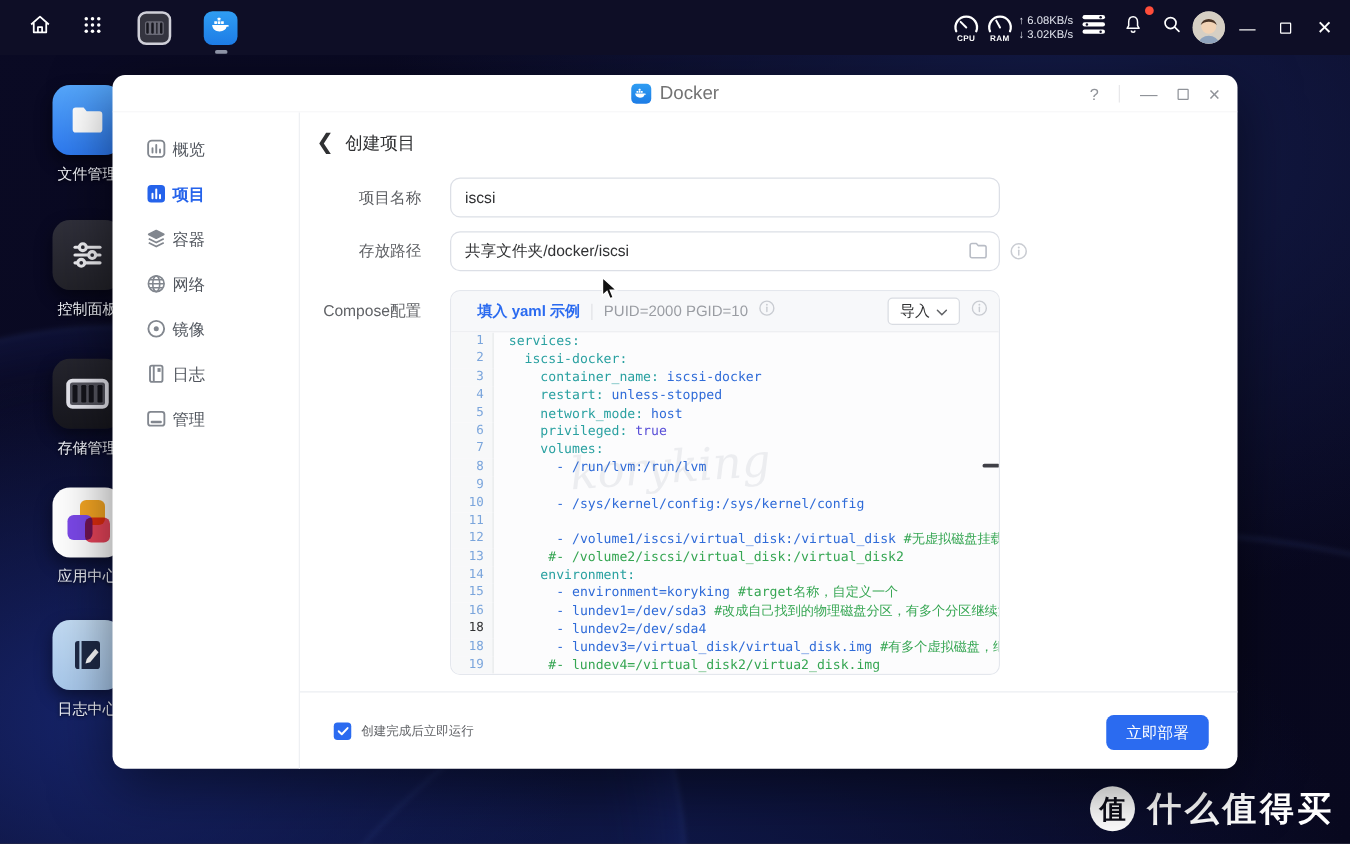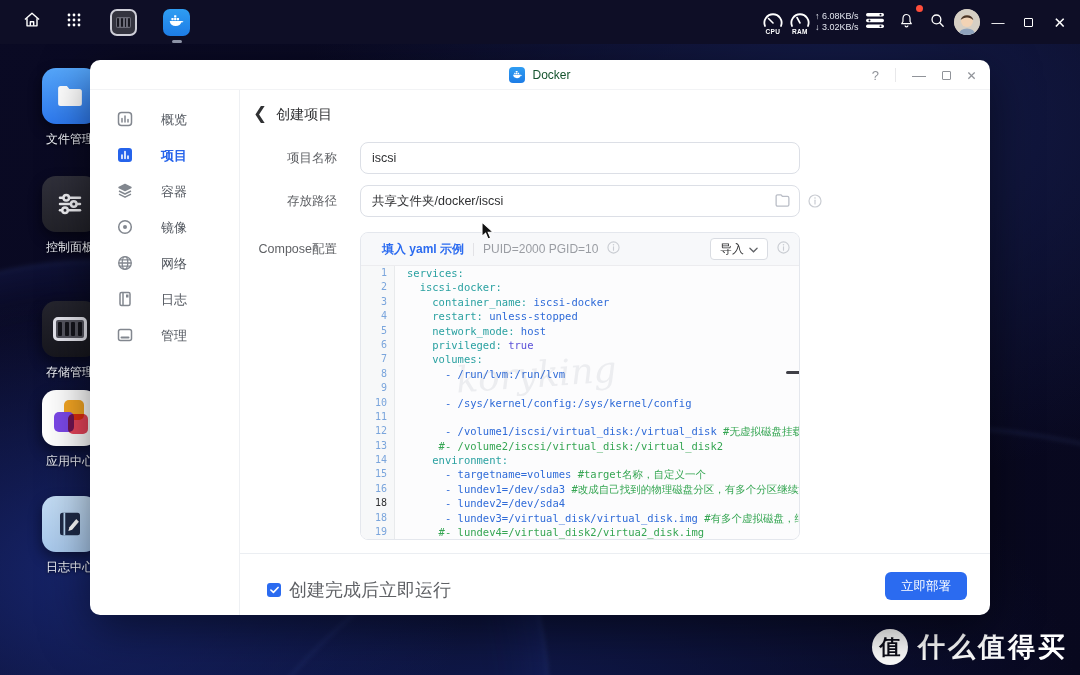--- a/index.html
+++ b/index.html
@@ -56,33 +56,33 @@
   .di-apps .a1 { background:#f5a623; left:22px; top:10px; }
   .di-apps .a2 { background:#7b48e8; left:12px; top:22px; }
   .di-apps .a3 { background:#e8445a; left:26px; top:24px; mix-blend-mode:multiply; }
   .di-logs { background:linear-gradient(180deg,#c3dcf4,#a9c9ec); }
 
   
   #dwin { position:absolute; left:90px; top:60px; width:900px; height:555px; background:#fff;
     border-radius:10px; box-shadow:0 14px 48px rgba(0,0,0,.5); z-index:20; }
   #dtitle { position:relative; height:30px; display:flex; align-items:center; justify-content:center;
     border-bottom:1px solid #f2f3f5; border-radius:10px 10px 0 0; }
-  #dtitle .tgroup { display:flex; align-items:center; gap:7px; font-size:12px; color:#14532d; }
+  #dtitle .tgroup { display:flex; align-items:center; gap:7px; font-size:15px; color:#737373; }
   .dticon { width:16px; height:16px; border-radius:4px; background:linear-gradient(180deg,#2f9df2,#1d7ce6);
     display:flex; align-items:center; justify-content:center; }
   .dctl { position:absolute; right:14px; top:0; height:30px; display:flex; align-items:center; gap:16px; color:#909399; }
   .dctl .q { font-size:13px; }
   .dctl .vsep { width:1px; height:14px; background:#e8e8ea; }
   .dctl .mn { font-size:14px; }
   .dctl .mx { width:9px; height:9px; border:1.2px solid #909399; border-radius:1px; }
   .dctl .cl { font-size:15px; }
 
   
   #dsidebar { position:absolute; left:0; top:30px; bottom:0; width:150px; border-right:1px solid #eef0f3; padding-top:12px; }
-  .sb-item { height:36px; display:flex; align-items:center; gap:28px; padding-left:27px; font-size:13px; color:#51565e; cursor:default; }
+  .sb-item { height:36px; display:flex; align-items:center; gap:5px; padding-left:27px; font-size:13px; color:#51565e; cursor:default; }
   .sb-item.active { color:#2563eb; font-weight:bold; }
   .sb-item svg { flex:0 0 auto; }
 
   
   #dcontent { position:absolute; left:150px; top:30px; right:0; bottom:0; }
   #page-head { position:absolute; left:13px; top:16px; display:flex; align-items:center; gap:9px; }
   #page-head .back { font-size:17px; color:#303133; line-height:14px; transform:translateY(-1px); }
   #page-head .ptitle { font-size:14px; color:#303133; font-weight:500; }
 
   .flabel { position:absolute; left:0; width:97px; text-align:right; font-size:12.5px; color:#606266; }
@@ -110,21 +110,21 @@
   .tok-a { color:#5a50d8; }
   .tok-c { color:#36a653; }
   .tok-p { color:#606266; }
   #ed-watermark { position:absolute; left:95px; top:88px; font-family:"DejaVu Serif",serif; font-style:italic;
     font-size:36px; color:rgba(100,105,130,.10); transform:rotate(-4deg); pointer-events:none; }
   #scroll-dash { position:absolute; right:-1px; top:138px; width:14px; height:3px; background:#3f3f46; border-radius:2px; }
 
   #foot-divider { position:absolute; left:0; right:0; top:463px; height:1px; background:#ebeef2; }
   #run-check { position:absolute; left:27px; top:488px; display:flex; align-items:center; gap:8px; }
   .cbox { width:14px; height:14px; border-radius:3px; background:#2b6bf0; display:flex; align-items:center; justify-content:center; }
-  .cbox-label { font-size:18px; color:#606266; }
+  .cbox-label { font-size:10px; color:#606266; }
   #deploy-btn { position:absolute; right:23px; top:482px; width:82px; height:28px; background:#2b6bf0; border:none;
     border-radius:6px; color:#fff; font-size:12.5px; font-family:"Liberation Sans",sans-serif; }
 
   
   #cursor { position:absolute; left:481px; top:221px; z-index:60; }
 
   
   #smzdm { position:absolute; right:12px; bottom:10px; display:flex; align-items:center; gap:10px; z-index:8; }
   #smzdm .badge { width:36px; height:36px; border-radius:50%; background:#fff; color:#0d0d18;
     display:flex; align-items:center; justify-content:center; font-size:21px; font-weight:bold; font-family:"DejaVu Serif",serif; }
@@ -272,21 +272,21 @@
         <path d="M4 7 h16"></path>
         <circle cx="9" cy="7" r="2.2" fill="#2a2a33"></circle>
         <path d="M4 12 h16"></path>
         <circle cx="15" cy="12" r="2.2" fill="#2a2a33"></circle>
         <path d="M4 17 h16"></path>
         <circle cx="8" cy="17" r="2.2" fill="#2a2a33"></circle>
       </svg>
   </div>
   <span class="dlabel">控制面板</span>
 </div>
-<div class="dtile" style="top:301px;">
+<div class="dtile" style="top:287px;">
   <div class="dicon di-storage">
     <span class="frame">
         <i></i>
         <i></i>
         <i></i>
         <i></i>
       </span>
   </div>
   <span class="dlabel">存储管理</span>
 </div>
@@ -349,33 +349,33 @@
     </div>
     <div class="sb-item">
       <span><svg width="16" height="16" viewBox="0 0 16 16" fill="none" stroke="#82878f" stroke-width="1.4" stroke-linejoin="round">
             <path d="M8 1.5 L14 4.5 8 7.5 2 4.5 Z" fill="#82878f"></path>
             <path d="M2 8 L8 11 14 8"></path>
             <path d="M2 11.2 L8 14.2 14 11.2"></path>
           </svg></span>
       <span>容器</span>
     </div>
     <div class="sb-item">
-      <span><svg width="16" height="16" viewBox="0 0 16 16" fill="none" stroke="#82878f" stroke-width="1.5">
-            <circle cx="8" cy="8" r="6.3"></circle>
-            <circle cx="8" cy="8" r="2" fill="#82878f" stroke="none"></circle>
-          </svg></span>
-      <span>镜像</span>
-    </div>
-    <div class="sb-item">
       <span><svg width="16" height="16" viewBox="0 0 16 16" fill="none" stroke="#82878f" stroke-width="1.3">
             <circle cx="8" cy="8" r="6.3"></circle>
             <ellipse cx="8" cy="8" rx="2.8" ry="6.3"></ellipse>
             <path d="M1.7 8 h12.6 M2.6 4.8 h10.8 M2.6 11.2 h10.8"></path>
           </svg></span>
       <span>网络</span>
+    </div>
+    <div class="sb-item">
+      <span><svg width="16" height="16" viewBox="0 0 16 16" fill="none" stroke="#82878f" stroke-width="1.5">
+            <circle cx="8" cy="8" r="6.3"></circle>
+            <circle cx="8" cy="8" r="2" fill="#82878f" stroke="none"></circle>
+          </svg></span>
+      <span>镜像</span>
     </div>
     <div class="sb-item">
       <span><svg width="16" height="16" viewBox="0 0 16 16" fill="none" stroke="#82878f" stroke-width="1.5">
             <rect x="3" y="1.5" width="10" height="13" rx="1.5"></rect>
             <path d="M6 1.5 V14.5"></path>
             <rect x="9" y="3.5" width="2.5" height="3" fill="#82878f" stroke="none"></rect>
           </svg></span>
       <span>日志</span>
     </div>
     <div class="sb-item">
@@ -449,21 +449,21 @@
             <div class="cl"><span class="ln">5</span><span class="ct"><span class="tok-p">    </span><span class="tok-k">network_mode:</span><span class="tok-v"> host</span></span></div>
             <div class="cl"><span class="ln">6</span><span class="ct"><span class="tok-p">    </span><span class="tok-k">privileged:</span><span class="tok-a"> true</span></span></div>
             <div class="cl"><span class="ln">7</span><span class="ct"><span class="tok-p">    </span><span class="tok-k">volumes:</span></span></div>
             <div class="cl"><span class="ln">8</span><span class="ct"><span class="tok-p">      </span><span class="tok-v">- /run/lvm:/run/lvm</span></span></div>
             <div class="cl"><span class="ln">9</span></div>
             <div class="cl"><span class="ln">10</span><span class="ct"><span class="tok-p">      </span><span class="tok-v">- /sys/kernel/config:/sys/kernel/config</span></span></div>
             <div class="cl"><span class="ln">11</span></div>
             <div class="cl"><span class="ln">12</span><span class="ct"><span class="tok-p">      </span><span class="tok-v">- /volume1/iscsi/virtual_disk:/virtual_disk </span><span class="tok-c">#无虚拟磁盘挂载则删掉这行，有的</span></span></div>
             <div class="cl"><span class="ln">13</span><span class="ct"><span class="tok-p">     </span><span class="tok-c">#- /volume2/iscsi/virtual_disk:/virtual_disk2</span></span></div>
             <div class="cl"><span class="ln">14</span><span class="ct"><span class="tok-p">    </span><span class="tok-k">environment:</span></span></div>
-            <div class="cl"><span class="ln">15</span><span class="ct"><span class="tok-p">      </span><span class="tok-v">- targetname=volumes </span><span class="tok-c">#target名称，自定义一个</span></span></div>
+            <div class="cl"><span class="ln">15</span><span class="ct"><span class="tok-p">      </span><span class="tok-v">- environment=koryking </span><span class="tok-c">#target名称，自定义一个</span></span></div>
             <div class="cl"><span class="ln">16</span><span class="ct"><span class="tok-p">      </span><span class="tok-v">- lundev1=/dev/sda3 </span><span class="tok-c">#改成自己找到的物理磁盘分区，有多个分区继续添加lu</span></span></div>
             <div class="cl"><span class="ln act">18</span><span class="ct"><span class="tok-p">      </span><span class="tok-v">- lundev2=/dev/sda4</span></span></div>
             <div class="cl"><span class="ln">18</span><span class="ct"><span class="tok-p">      </span><span class="tok-v">- lundev3=/virtual_disk/virtual_disk.img </span><span class="tok-c">#有多个虚拟磁盘，继续添加lundev</span></span></div>
             <div class="cl"><span class="ln">19</span><span class="ct"><span class="tok-p">     </span><span class="tok-c">#- lundev4=/virtual_disk2/virtua2_disk.img</span></span></div>
           </div>
         <div id="ed-watermark">koryking</div>
       </div>
       <div id="scroll-dash"></div>
     </div>
 

